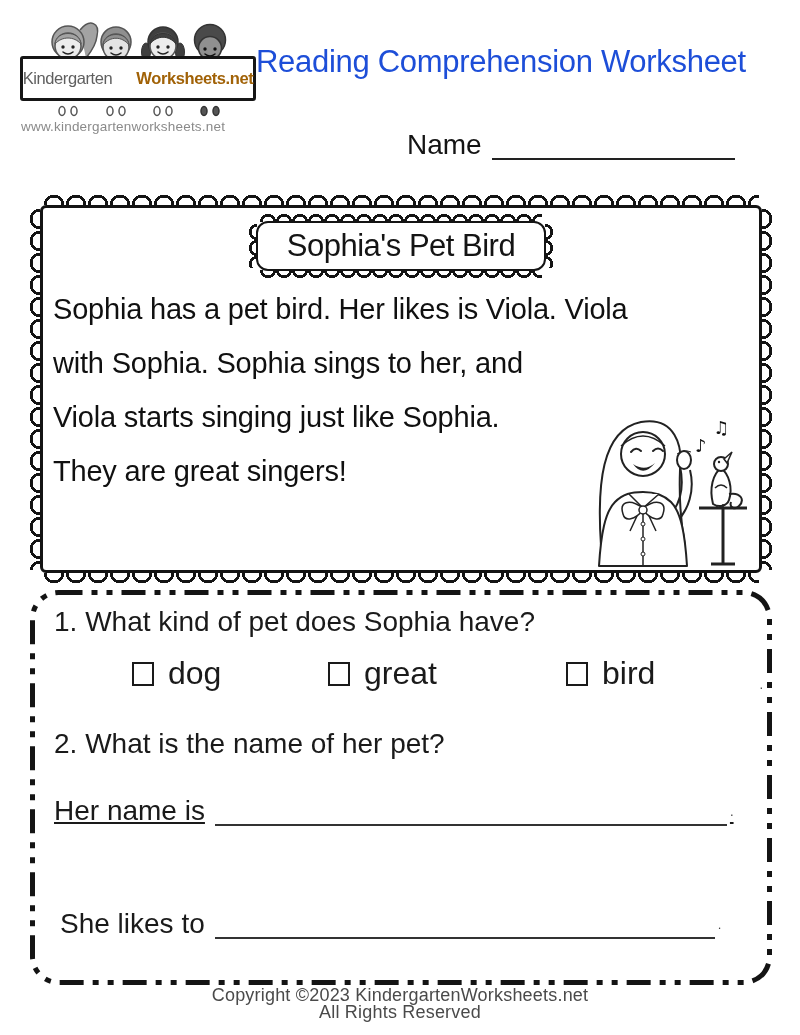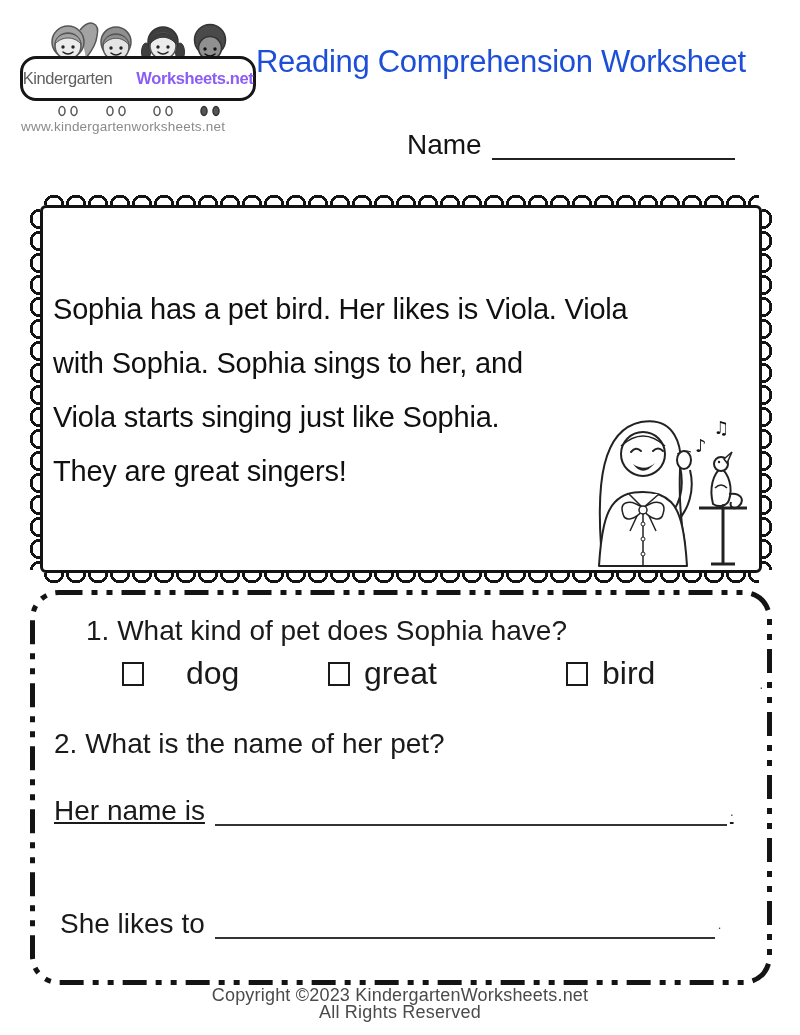--- a/index.html
+++ b/index.html
@@ -6,26 +6,26 @@
   html,body { background:#ffffff; }
   #page {
     position:relative; width:800px; height:1035px; background:#ffffff;
     font-family:"Liberation Sans", sans-serif; color:#141414; overflow:hidden;
   }
   
   .logo { position:absolute; left:20px; top:12px; width:238px; height:108px; }
   .logo svg { position:absolute; left:0; top:0; }
   .logo-banner {
     position:absolute; left:0; top:44px; width:236px; height:45px;
-    background:#fff; border:3px solid #161616; border-radius:16px;
+    background:#fff; border:3px solid #161616; border-radius:3px;
     display:flex; align-items:center; justify-content:center; white-space:nowrap;
     font-size:16.5px; letter-spacing:-0.4px; z-index:2;
   }
   .brand-first { color:#5f5f5f; font-weight:400; }
-  .brand-rest  { color:#8b5cf6; font-weight:700;margin-left:24px; }
+  .brand-rest  { color:#a16207; font-weight:700;margin-left:24px; }
   .website { position:absolute; left:21px; top:119px; font-size:13.5px; color:#8a8a8a; letter-spacing:.2px; }
   .main-title { position:absolute; left:256px; top:44px; font-size:31px; letter-spacing:-0.3px; color:#1d4ed8; white-space:nowrap; }
   .name-row { position:absolute; left:407px; top:129px; white-space:nowrap; font-size:28px; }
   .name-line { display:inline-block; width:243px; border-bottom:2px solid #222; height:1em; vertical-align:-6px; margin-left:10px; }
 
   
   .story-box { position:absolute; left:29px; top:194px; width:744px; height:390px; }
   .story-inner { position:absolute; inset:11px; border:3px solid #141414; border-radius:6px; background:#fff; }
   .sc { position:absolute; }
   .sc-t { top:0; left:14px; right:14px; height:11px;
@@ -59,25 +59,25 @@
     background-image:radial-gradient(circle at 0px 8px, #fff 0, #fff 5.5px, #141414 5.5px, #141414 8px, transparent 8px);
     background-size:8px 16px; background-repeat:repeat-y; }
 
   .story-text { position:absolute; left:24px; top:88px; font-size:29px; line-height:54px; letter-spacing:-0.2px; color:#101010; white-space:nowrap; }
   .story-illo { position:absolute; right:22px; bottom:16px; }
 
   
   .q-box { position:absolute; left:29px; top:589px; width:744px; height:397px; }
   .q-border { position:absolute; left:0; top:0; }
   .q-item { position:absolute; font-size:28px; color:#1a1a1a; white-space:nowrap; }
-  .q1 { left:25px; top:26px;margin-left:32px; }
+  .q1 { left:25px; top:17px; }
   .q2 { left:25px; top:139px; }
   .q3 { left:25px; top:267px; }
   .opt { position:absolute; top:66px; display:flex; align-items:center; font-size:32px; color:#1a1a1a; }
-  .opt1 { left:93px;gap:28px; } .opt2 { left:299px; } .opt3 { left:537px; }
+  .opt1 { left:103px; } .opt2 { left:299px; } .opt3 { left:537px; }
   .cbox { width:22px; height:24px; border:2px solid #1a1a1a; background:#fff; margin-right:14px; display:inline-block; }
   .ans { position:absolute; font-size:28px; color:#1a1a1a; white-space:nowrap; }
   .ans2 { left:25px; top:206px;text-decoration:underline; }
   .ans3 { left:31px; top:319px; }
   .ans-line { display:inline-block; border-bottom:2px solid #333; height:1em; vertical-align:-6px; margin-left:10px; }
   .ans2 .ans-line { width:512px; }
   .ans3 .ans-line { width:500px; }
   .tick { font-size:13px; color:#444; margin-left:3px; vertical-align:4px; }
   .opt-tick { position:absolute; right:10px; top:88px; font-size:13px; color:#444; }
 
@@ -145,20 +145,27 @@
     <span>Name</span><span class="name-line"></span>
   </div>
 
   <div class="story-box">
     <div class="sc sc-t"></div>
     <div class="sc sc-b"></div>
     <div class="sc sc-l"></div>
     <div class="sc sc-r"></div>
     <div class="story-inner"></div>
 
+    <div class="badge">
+      <div class="bsc bsc-t"></div>
+      <div class="bsc bsc-b"></div>
+      <div class="bsc bsc-l"></div>
+      <div class="bsc bsc-r"></div>
+      <div class="badge-inner">Sophia's Pet Bird</div>
+    </div>
 
     <div class="story-text">
       <div>Sophia has a pet bird. Her likes is Viola. Viola</div>
       <div>with Sophia. Sophia sings to her, and</div>
       <div>Viola starts singing just like Sophia.</div>
       <div>They are great singers!</div>
     </div>
 
     <svg class="story-illo" width="180" height="172" viewBox="0 0 180 172">
 

